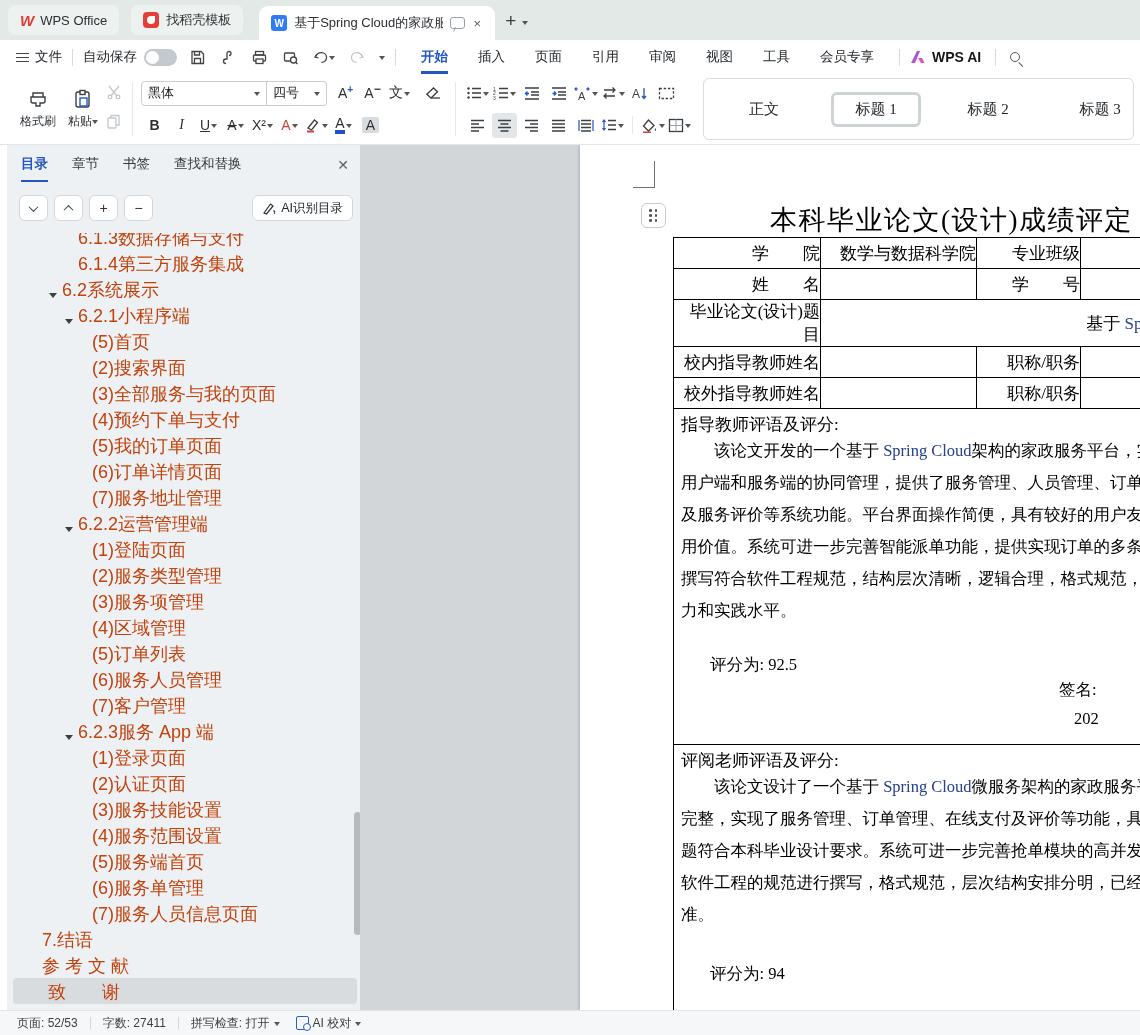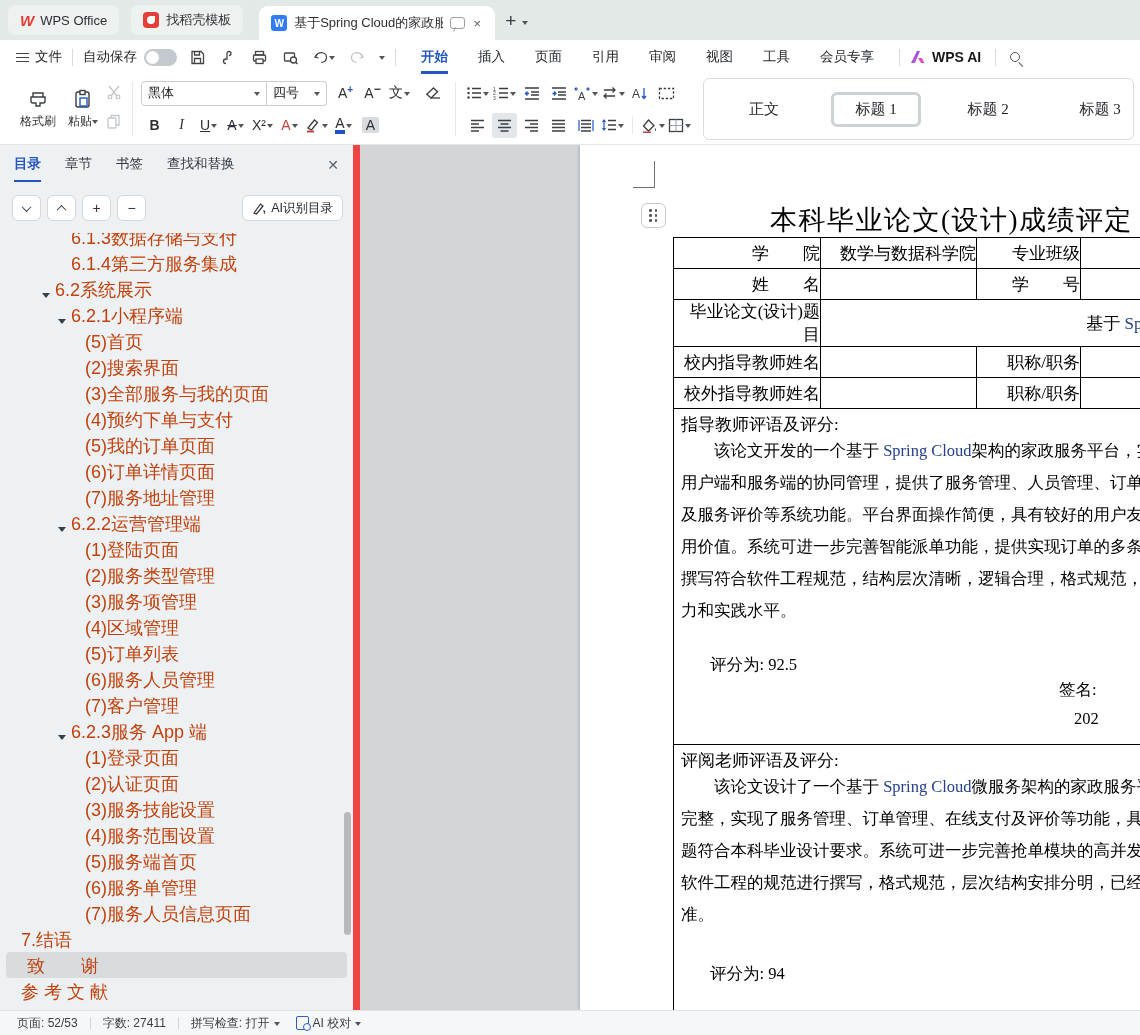--- a/index.html
+++ b/index.html
@@ -61,37 +61,37 @@
   .s-line { text-decoration:line-through; }
   .fontcolor { border-bottom:4px solid #2050c8; line-height:1; padding-bottom:0px; }
   .charbg { background:#d9dcdf; border-radius:2px; padding:0 4px; }
   .effectA { color:#c8453c; }
   .style-gallery { flex:1; border:1px solid #d9dcdd; border-radius:6px; margin-left:10px; display:flex; align-items:center; overflow:hidden; padding:0 4px; }
   .style-chip { font-family:"Liberation Serif","DejaVu Serif",serif; font-size:15px; color:#202428; padding:8px 0; width:112px; text-align:center; white-space:nowrap; flex:0 0 auto; }
   .style-chip.selected { border:3px solid #cdd2d5; border-radius:6px; padding:5px 0; width:90px; margin:0 11px; background:#fff; }
   svg.tbi { display:block; }
 
   
-  #sidebar { position:absolute; left:0; top:145px; width:360px; height:865px; background:#eef1f3; border-right:7px solid #ef4444; overflow:hidden; }
+  #sidebar { position:absolute; left:7px; top:145px; width:360px; height:865px; background:#eef1f3; border-right:4px solid #ef4444; overflow:hidden; }
   .sb-tabs { display:flex; align-items:center; height:40px; padding:6px 14px 0; font-size:13.5px; color:#35393d; }
   .sb-tab { margin-right:24px; padding-bottom:7px; border-bottom:2.5px solid transparent; }
   .sb-tab.selected { color:#2456c0; font-weight:bold; border-bottom-color:#2456c0; }
   .sb-close { margin-left:auto; color:#5c6165; font-size:14px; padding-bottom:6px; }
   .sb-toolbar { display:flex; align-items:center; padding:10px 10px 0 12px; }
   .sq-btn { width:29px; height:26px; background:#fff; border:1px solid #d4d7d9; border-radius:6px; display:flex; align-items:center; justify-content:center; margin-right:6px; font-size:14px; color:#333; }
   .chev { width:7px; height:7px; border-right:1.6px solid #3a3f44; border-bottom:1.6px solid #3a3f44; }
   .chev.down { transform:rotate(45deg) translate(-1px,-1px); }
   .chev.up { transform:rotate(-135deg) translate(-1px,-1px); }
   .ai-toc { margin-left:auto; height:26px; background:#fff; border:1px solid #d4d7d9; border-radius:6px; display:flex; align-items:center; gap:5px; padding:0 9px; font-size:12.5px; color:#24282c; }
   .tree-wrap { position:absolute; left:0; top:88px; bottom:0; right:0; overflow:hidden; }
   .tree { margin-top:-9px; }
   .tree-item { height:26px; display:flex; align-items:flex-end; font-size:18px; color:#c2410c; white-space:nowrap; }
   .tree-item .tri { visibility:hidden; width:0; height:0; border:4px solid transparent; border-top:5px solid #3a3f44; margin:4px 5px 0 0; flex:0 0 auto; }
   .tree-item.has-arrow .tri { visibility:visible; }
-  .tree-item.lv1 { padding-left:8px; }
+  .tree-item.lv1 { padding-left:22px; }
   .tree-item.lv2 { padding-left:42px; }
   .tree-item.lv3 { padding-left:58px; }
   .tree-item.lv4 { padding-left:72px; }
   .tree-item.selected { background:#d9dcdf; border-radius:4px; margin:0 6px; }
   .sb-scroll { position:absolute; right:2px; top:667px; width:7px; height:123px; border-radius:4px; background:#b6babd; }
 
   
   #docarea { position:absolute; left:360px; top:145px; width:780px; height:865px; background:#d3d6d8; overflow:hidden; }
   .page { position:absolute; left:220px; top:0; width:920px; height:865px; background:#fff; box-shadow:-1px 0 3px rgba(0,0,0,.18); font-family:"Liberation Serif","DejaVu Serif",serif; color:#000; }
   .crop-mark { position:absolute; left:53px; top:16px; width:22px; height:27px; border-right:1px solid #6d7277; border-bottom:1px solid #6d7277; }
@@ -572,27 +572,27 @@
             <span class="tlabel">(6)服务单管理</span>
           </div>
           <div class="tree-item lv4">
             <span class="tri"></span>
             <span class="tlabel">(7)服务人员信息页面</span>
           </div>
           <div class="tree-item lv1">
             <span class="tri"></span>
             <span class="tlabel">7.结语</span>
           </div>
+          <div class="tree-item lv1">
+            <span class="tri"></span>
+            <span class="tlabel">参 考 文 献</span>
+          </div>
           <div class="tree-item lv1 selected">
             <span class="tri"></span>
             <span class="tlabel">致　　谢</span>
-          </div>
-          <div class="tree-item lv1">
-            <span class="tri"></span>
-            <span class="tlabel">参 考 文 献</span>
           </div>
       </div>
     </div>
     <div class="sb-scroll"></div>
   </div>
 
   <div id="docarea">
     <div class="page">
       <div class="crop-mark"></div>
       <div class="drag-handle">

